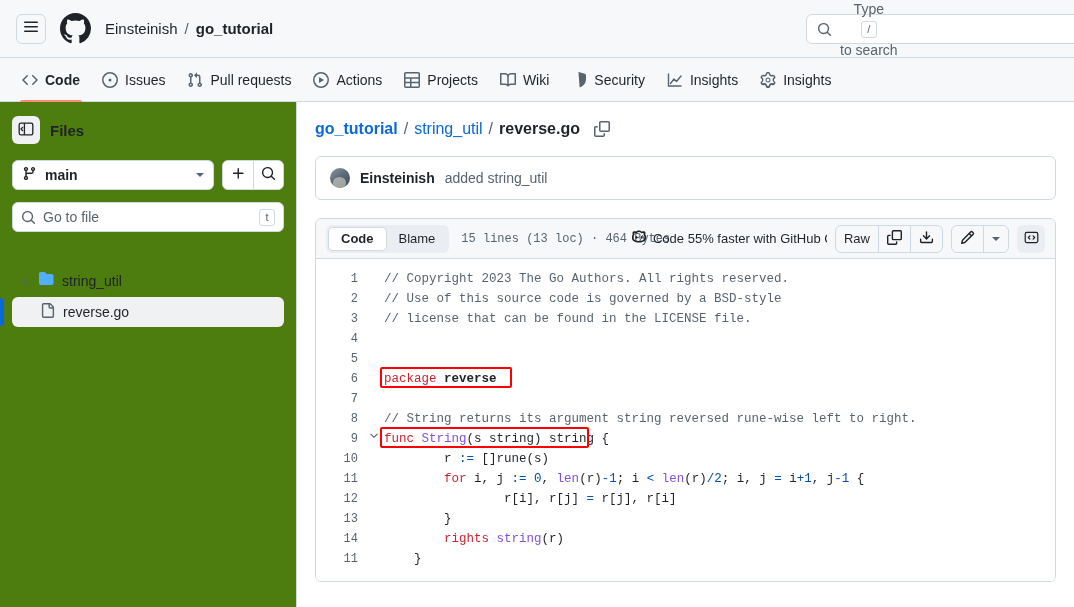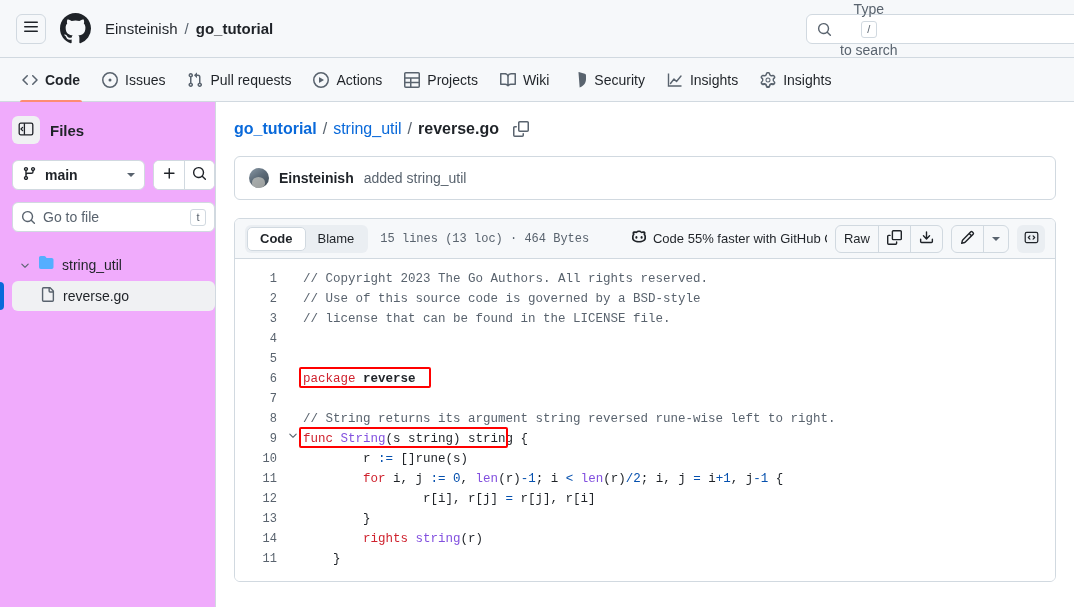--- a/index.html
+++ b/index.html
@@ -89,25 +89,25 @@
     height: 2px;
     background: #fd8c73;
     border-radius: 6px 6px 0 0;
   }
 
   
   .body-wrap { display: flex; height: calc(607px - 58px - 44px); }
 
   
   .sidebar {
-    width: 216px;
+    width: 297px;
     flex: none;
     border-right: 1px solid #d1d9e0;
-    padding: 14px 0 0 12px;
-    background: #f0abfc;
+    padding: 14px 12px 0 12px;
+    background: #4d7c0f;
     overflow: hidden;
   }
   .files-header {
     display: flex; align-items: center; gap: 10px;
     margin-bottom: 16px;
   }
   .panel-toggle-btn {
     width: 28px; height: 28px;
     border-radius: 6px;
     background: #f0f1f3;
@@ -146,21 +146,21 @@
     background: #ffffff;
   }
   .icon-btn + .icon-btn { border-left: 1px solid #d1d9e0; }
 
   .gotofile {
     height: 30px;
     border: 1px solid #d1d9e0;
     border-radius: 6px;
     display: flex; align-items: center;
     padding: 0 8px;
-    margin-bottom: 18px;
+    margin-bottom: 34px;
     cursor: text;
     background: #ffffff;
   }
   .gotofile .gf-icon { margin-right: 7px; display: flex; flex: none; }
   .gotofile .gf-ph { color: #59636e; font-size: 14px; flex: 1; }
 
   .tree { font-size: 14px; }
   .tree-folder {
     display: flex; align-items: center; gap: 7px;
     padding: 5px 6px;

